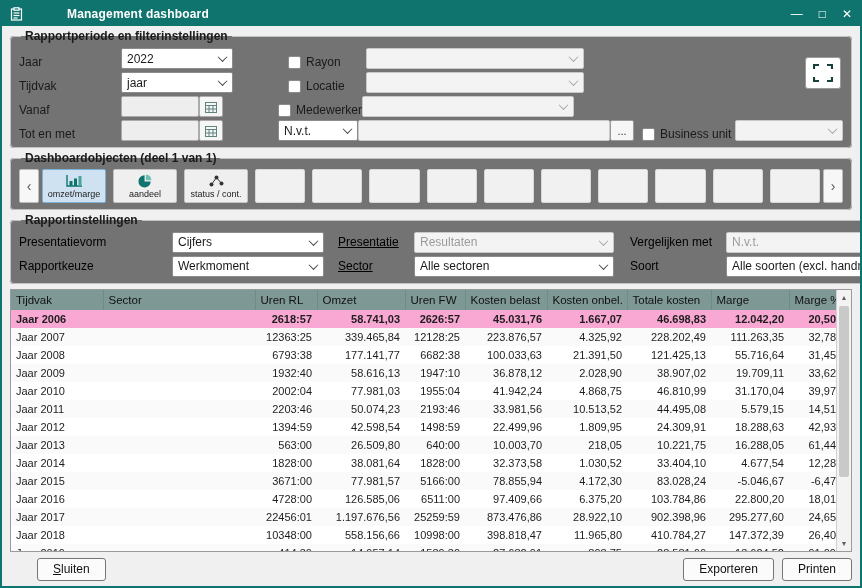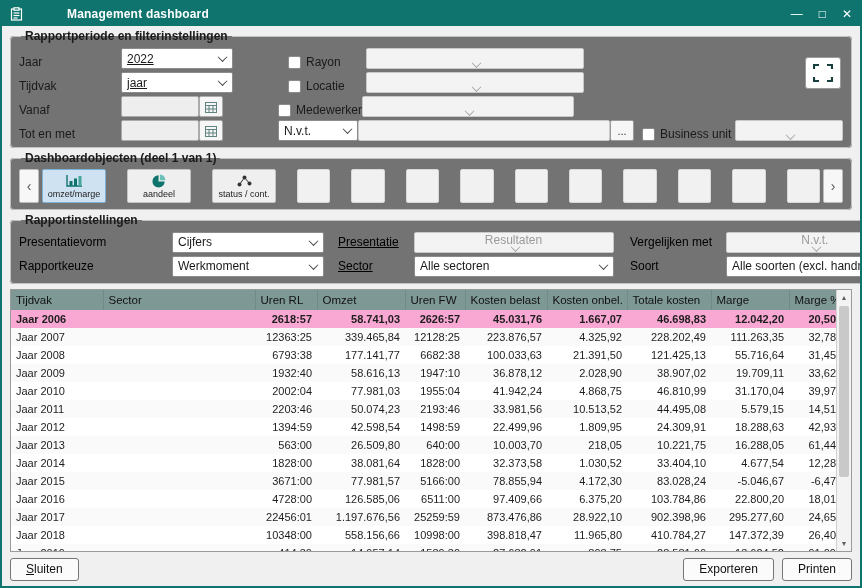--- a/index.html
+++ b/index.html
@@ -18,43 +18,43 @@
 
   fieldset { border:1px solid #c2c2c2; border-radius:4px; margin:3px 8px 0; padding:2px 8px 6px; position:relative; background:#737373; }
   legend { font-size:12px; font-weight:bold; color:#1a1a1a; padding:0 4px; margin-left:2px; }
 
   .frow { display:flex; align-items:flex-end; height:23px; margin-top:1px; }
   .flabel { width:102px; font-size:12px; color:#1a1a1a; flex:none; }
 
   .combo { height:21px; background:#fff; border:1px solid #8c8c8c; border-radius:2px; display:flex; align-items:center; font-size:12px; color:#1a1a1a; padding:0 6px 0 5px; flex:none; }
   .combo .val { flex:1; white-space:nowrap; overflow:hidden; min-width:0; }
   .chev { width:7px; height:7px; border-right:1.5px solid #4a4a4a; border-bottom:1.5px solid #4a4a4a; transform:rotate(45deg) translate(-1px,-1px); flex:none; margin-left:4px; }
-  .combo.disabled { background:#f3f3f3; color:#9b9b9b; border-color:#c9c9c9;flex-direction:column; }
+  .combo.disabled { background:#f3f3f3; color:#9b9b9b; border-color:#c9c9c9; }
   .combo.disabled .chev { border-color:#a8a8a8; }
 
-  .w-sm { width:112px;text-decoration:underline; }
+  .w-sm { width:112px; }
   .w-md { width:218px; }
   .gap-chk { margin-left:55px; }
   .chkwrap { display:flex; align-items:center; gap:5px; width:78px; flex:none; font-size:12px; color:#1a1a1a; }
   .chkwrap.wide { width:auto; margin-left:8px; padding-right:4px; }
   .checkbox { width:13px; height:13px; background:#fff; border:1px solid #8c8c8c; border-radius:2px; flex:none; }
 
   .datefield { width:78px; height:21px; background:#eeeeee; border:1px solid #ababab; border-radius:2px; flex:none; }
   .calbtn { width:24px; height:21px; background:#f6f6f6; border:1px solid #ababab; border-radius:2px; display:flex; align-items:center; justify-content:center; flex:none; }
 
   .filterinput { width:252px; height:21px; background:#f3f3f3; border:1px solid #c9c9c9; border-radius:2px; font-size:12px; padding:0 4px; color:#444; }
   .dotsbtn { width:24px; height:21px; background:#f6f6f6; border:1px solid #9a9a9a; border-radius:2px; font-size:11px; color:#333; display:flex; align-items:center; justify-content:center; flex:none; }
   .flex1 { flex:1; }
 
   .expand-btn { position:absolute; top:14px; right:10px; width:36px; height:32px; background:#fff; border:1px solid #9a9a9a; border-radius:3px; display:flex; align-items:center; justify-content:center; }
 
   
   .dash-row { display:flex; gap:3px; height:34px; align-items:stretch; margin-top:2px; }
   .dash-nav { width:20px; flex:none; background:#f7f7f7; border:1px solid #bdbdbd; border-radius:2px; display:flex; align-items:center; justify-content:center; font-size:14px; color:#555; }
-  .dash-strip { flex:1; display:flex; gap:21px; }
+  .dash-strip { flex:1; display:flex; gap:7px; }
   .dash-btn { width:64px; flex:none; display:flex; flex-direction:column; align-items:center; justify-content:center; gap:1px; background:#efefef; border:1px solid #c4c4c4; border-radius:2px; font-size:9px; color:#222; overflow:hidden; }
   .dash-btn.selected { background:#cfe2f2; border-color:#7fb0d6; }
   .dash-slot { flex:1; background:#f1f1f1; border:1px solid #d8d8d8; border-radius:2px; }
 
   
   .rrow { display:flex; align-items:center; gap:4px; height:22px; margin-top:2px; }
   .rlabel-a { width:105px; font-size:12px; flex:none; }
   .rlabel-b { width:72px; font-size:12px; flex:none; margin-left:10px;text-decoration:underline; }
   .rlabel-c { width:92px; font-size:12px; flex:none; margin-left:12px; }
   .w-ra { width:152px;margin-left:44px; }
@@ -70,21 +70,21 @@
   tbody tr.selected { background:#f9a8d4; font-weight:bold; }
   td.al { text-align:left; }
   td.ar { text-align:right; }
 
   .vscroll { width:15px; flex:none; background:#f3f3f3; border-left:1px solid #d0d0d0; display:flex; flex-direction:column; }
   .sb-btn { height:15px; flex:none; display:flex; align-items:center; justify-content:center; font-size:7px; color:#5f5f5f; }
   .sb-track { flex:1; position:relative; }
   .sb-thumb { position:absolute; top:1px; left:2px; right:2px; height:74%; background:#c9c9c9; border-radius:2px; }
 
   
-  .footer { height:34px; flex:none; display:flex; align-items:center; padding:0 8px; gap:8px; }
+  .footer { height:34px; flex:none; display:flex; align-items:center; padding:0 8px; gap:8px;margin-left:27px; }
   .btn { height:23px; padding:0 15px; background:#fbfbfb; border:1px solid #757575; border-radius:3px; font-size:12px; color:#111; display:flex; align-items:center; justify-content:center; }
   .spacer { flex:1; }
   .mn { display:block; }
   .mn::first-letter { text-decoration:underline; }
 </style>
 </head>
 <body>
 
 <div class="window">
 

